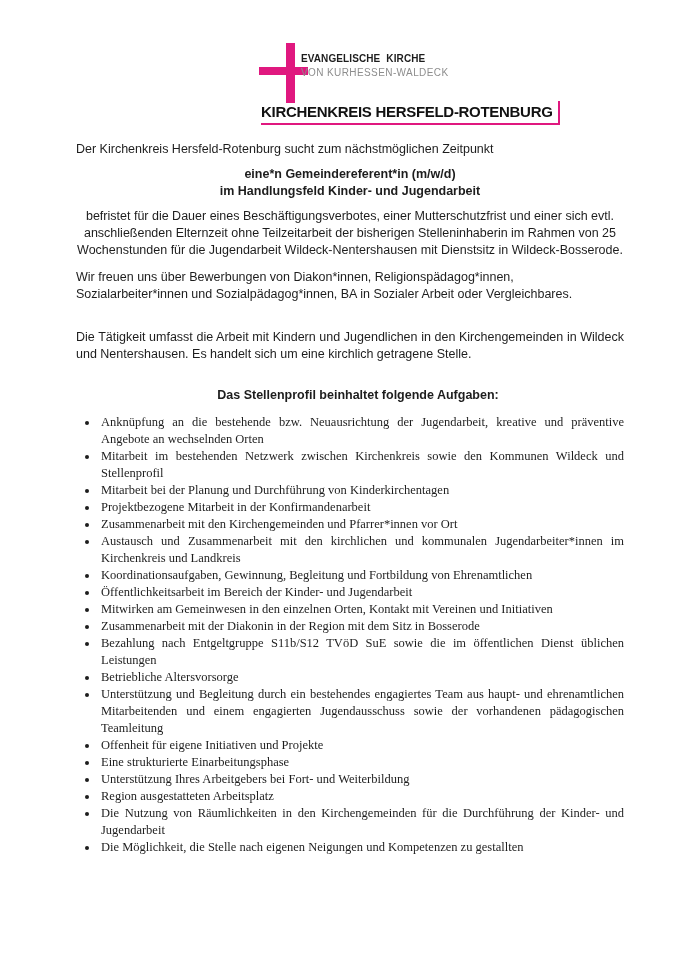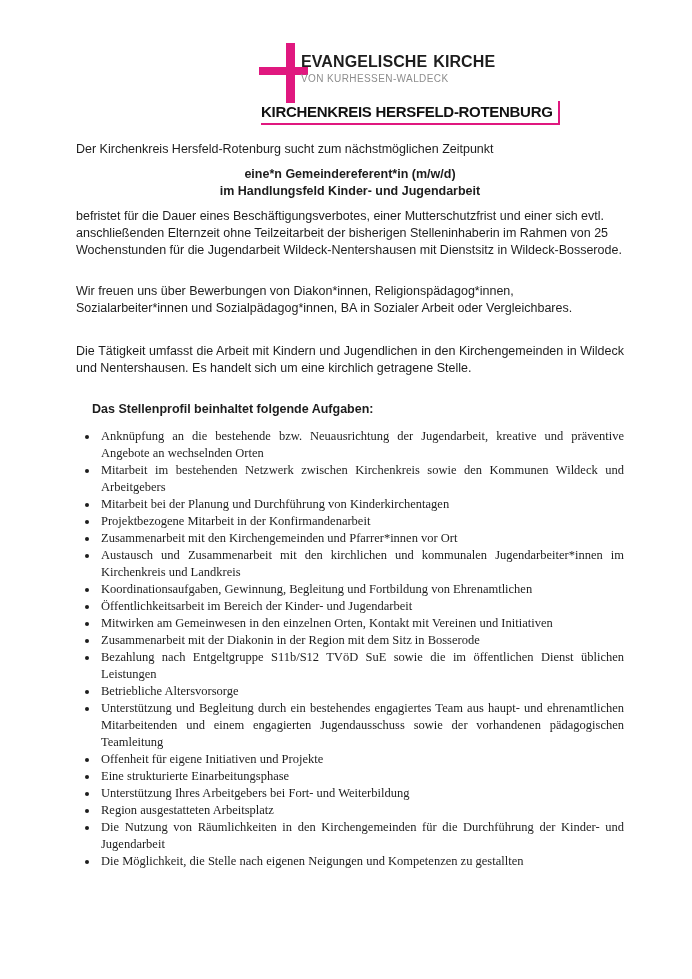--- a/index.html
+++ b/index.html
@@ -40,21 +40,21 @@
   }
   .logo-text {
     position: absolute;
     left: 301px;
     top: 53px;
     width: 120px;
   }
   .logo-line1 {
     display: flex;
     gap: 3px;
-    font-size: 16px;
+    font-size: 10px;
     font-weight: bold;
     letter-spacing: 0.1px;
     color: #1d1d1d;
     white-space: nowrap;
   }
   .logo-sep {
     display: inline-block;
     width: 3px;
     height: 12px;
   }
@@ -91,30 +91,31 @@
     margin: 0 0 8px 0;
   }
   .job-title {
     margin: 0 0 8px 0;
     text-align: center;
     font-weight: bold;
   }
   .para {
     margin: 0;
   }
-  .mb-terms { margin-bottom: 24px; }
+  .mb-terms { margin-bottom: 10px; text-align: center; }
   .mb-applicants { margin-bottom: 26px; }
   .mb-activity { margin-bottom: 24px; }
   .justify { text-align: justify; }
 
   .sec-heading {
     margin: 0 0 10px 16px;
     font-size: 12.5px;
     font-weight: bold;
     line-height: 17px;
+    text-align: center;
   }
   .h2-offer {
     margin-bottom: 3px;
   }
   ul.bullets {
     margin: 0;
     padding-left: 23px;
     list-style: disc;
   }
   ul.bullets li {
@@ -154,21 +155,21 @@
 
     <p class="para mb-terms">befristet für die Dauer eines Beschäftigungsverbotes, einer Mutterschutzfrist und einer sich evtl. anschließenden Elternzeit ohne Teilzeitarbeit der bisherigen Stelleninhaberin im Rahmen von 25 Wochenstunden für die Jugendarbeit Wildeck-Nentershausen mit Dienstsitz in Wildeck-Bosserode.</p>
 
     <p class="para mb-applicants">Wir freuen uns über Bewerbungen von Diakon*innen, Religionspädagog*innen, Sozialarbeiter*innen und Sozialpädagog*innen, BA in Sozialer Arbeit oder Vergleichbares.</p>
 
     <p class="para justify mb-activity">Die Tätigkeit umfasst die Arbeit mit Kindern und Jugendlichen in den Kirchengemeinden in Wildeck und Nentershausen. Es handelt sich um eine kirchlich getragene Stelle.</p>
 
     <h2 class="sec-heading">Das Stellenprofil beinhaltet folgende Aufgaben:</h2>
     <ul class="bullets mb-list1">
         <li>Anknüpfung an die bestehende bzw. Neuausrichtung der Jugendarbeit, kreative und präventive Angebote an wechselnden Orten</li>
-        <li>Mitarbeit im bestehenden Netzwerk zwischen Kirchenkreis sowie den Kommunen Wildeck und Arbeitgebers</li>
+        <li>Mitarbeit im bestehenden Netzwerk zwischen Kirchenkreis sowie den Kommunen Wildeck und Stellenprofil</li>
         <li>Mitarbeit bei der Planung und Durchführung von Kinderkirchentagen</li>
         <li>Projektbezogene Mitarbeit in der Konfirmandenarbeit</li>
         <li>Zusammenarbeit mit den Kirchengemeinden und Pfarrer*innen vor Ort</li>
         <li>Austausch und Zusammenarbeit mit den kirchlichen und kommunalen Jugendarbeiter*innen im Kirchenkreis und Landkreis</li>
         <li>Koordinationsaufgaben, Gewinnung, Begleitung und Fortbildung von Ehrenamtlichen</li>
         <li>Öffentlichkeitsarbeit im Bereich der Kinder- und Jugendarbeit</li>
         <li>Mitwirken am Gemeinwesen in den einzelnen Orten, Kontakt mit Vereinen und Initiativen</li>
         <li>Zusammenarbeit mit der Diakonin in der Region mit dem Sitz in Bosserode</li>
       </ul>
 

